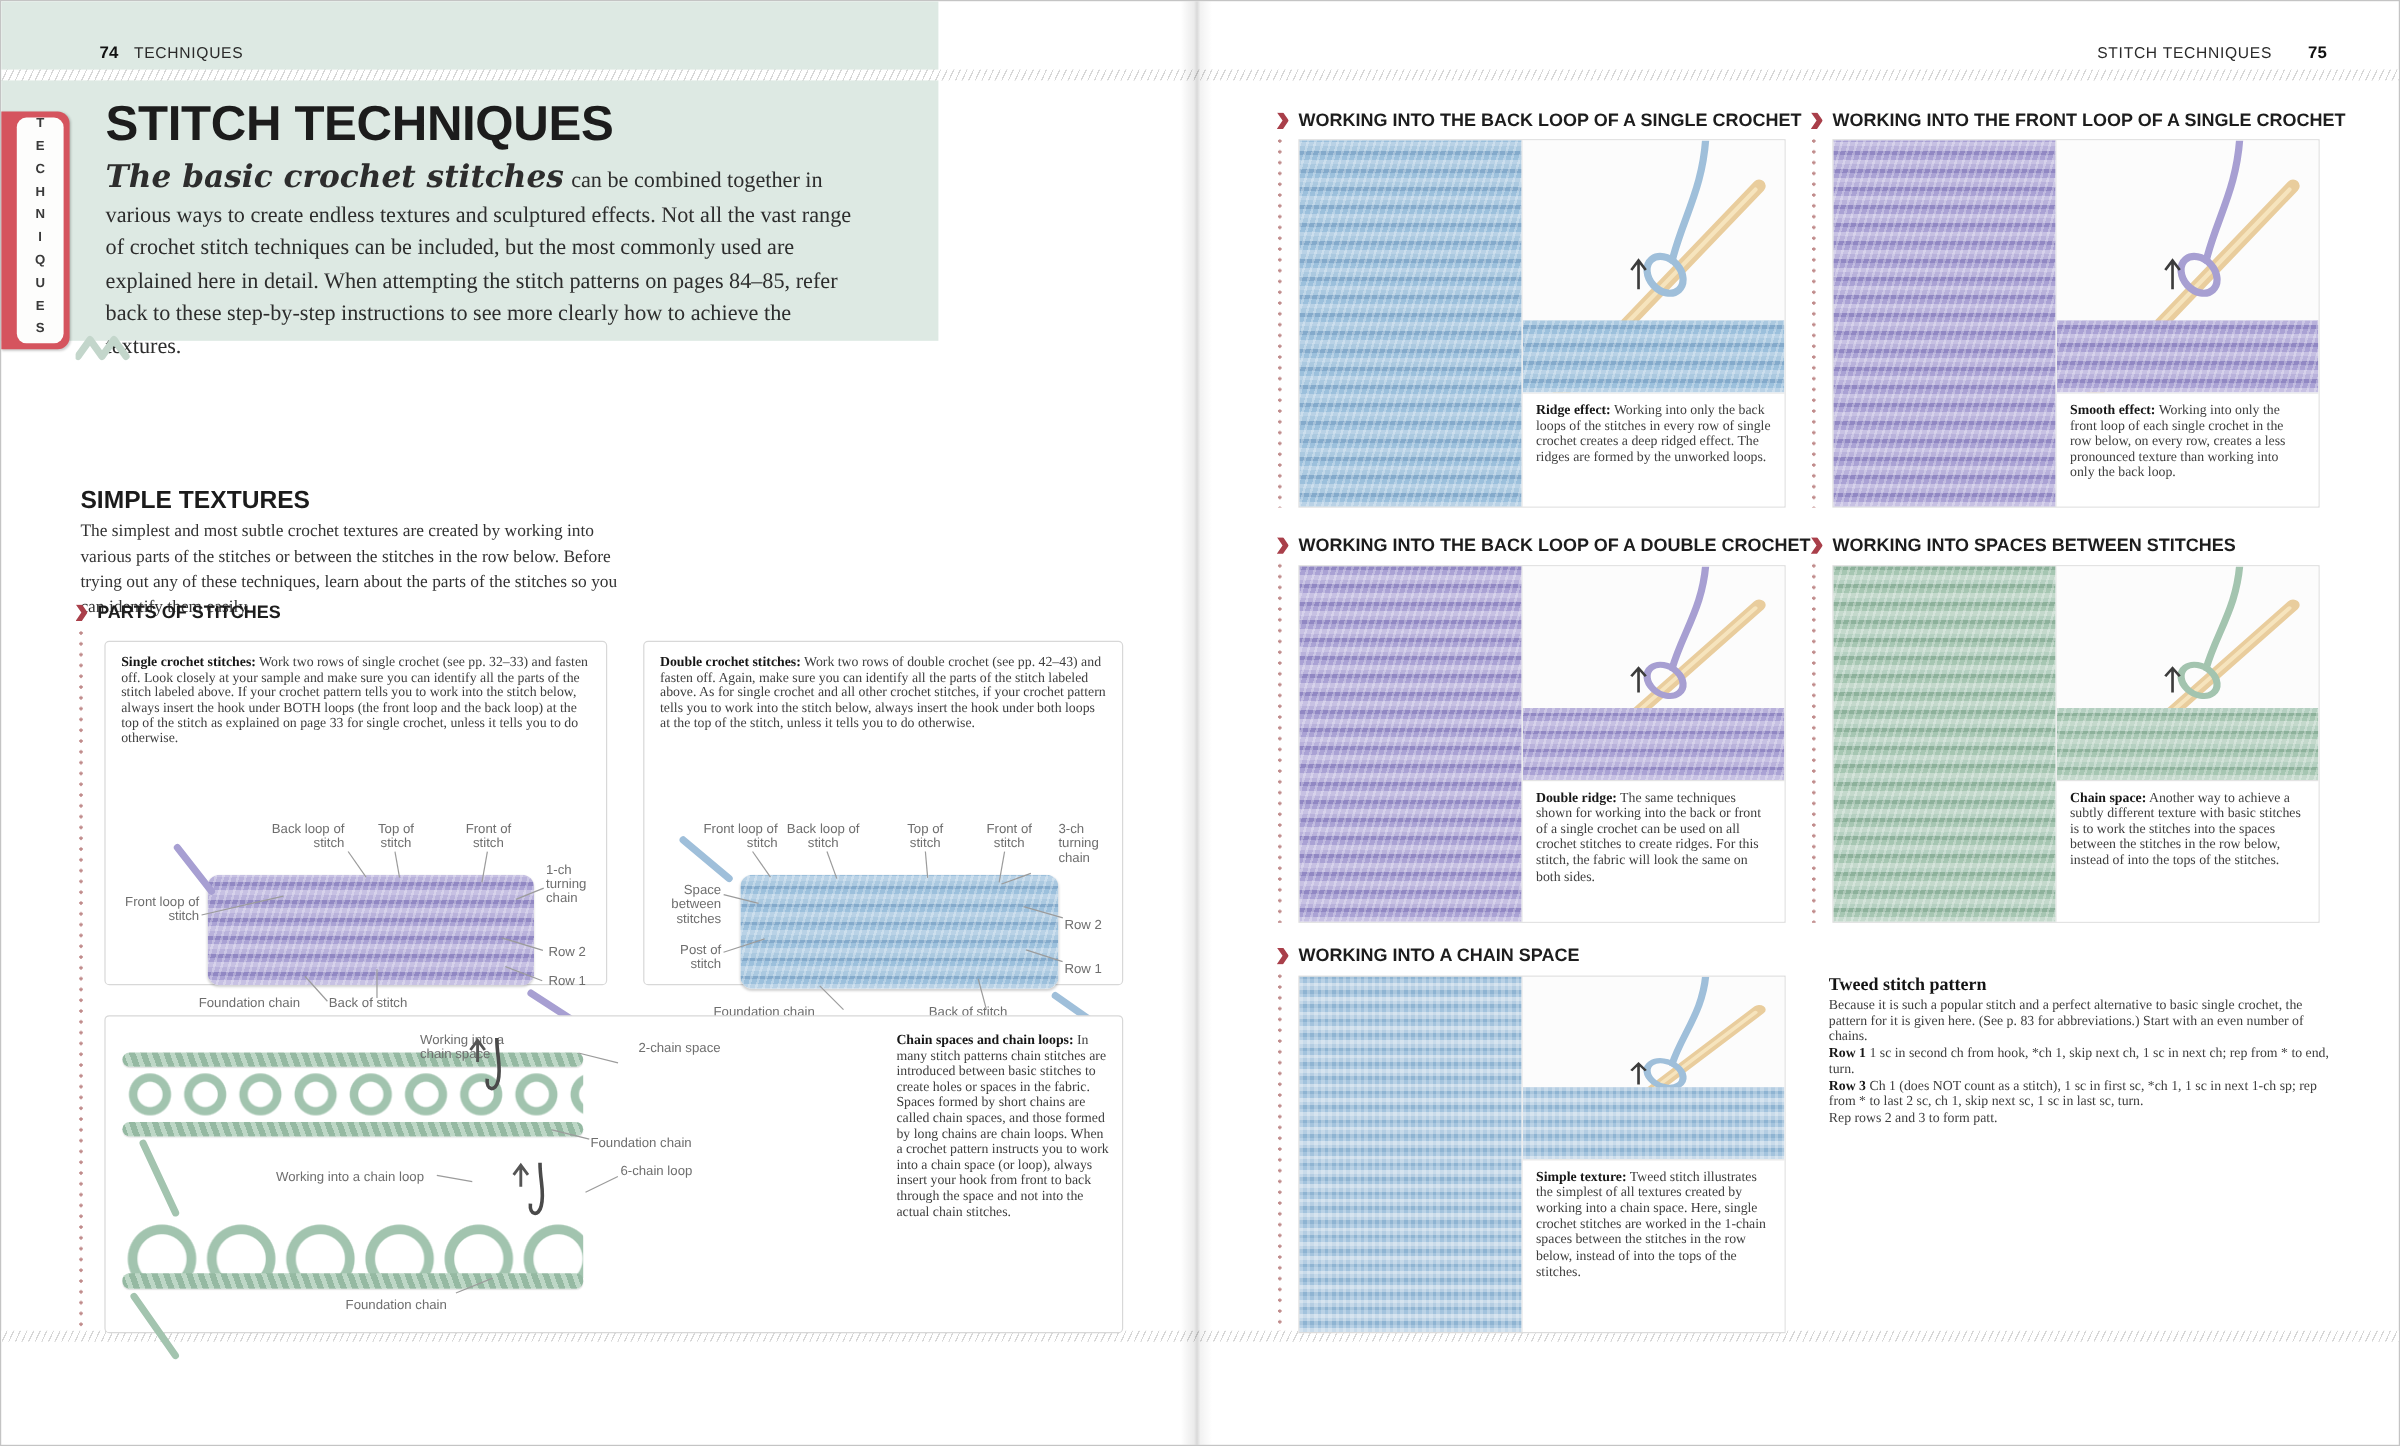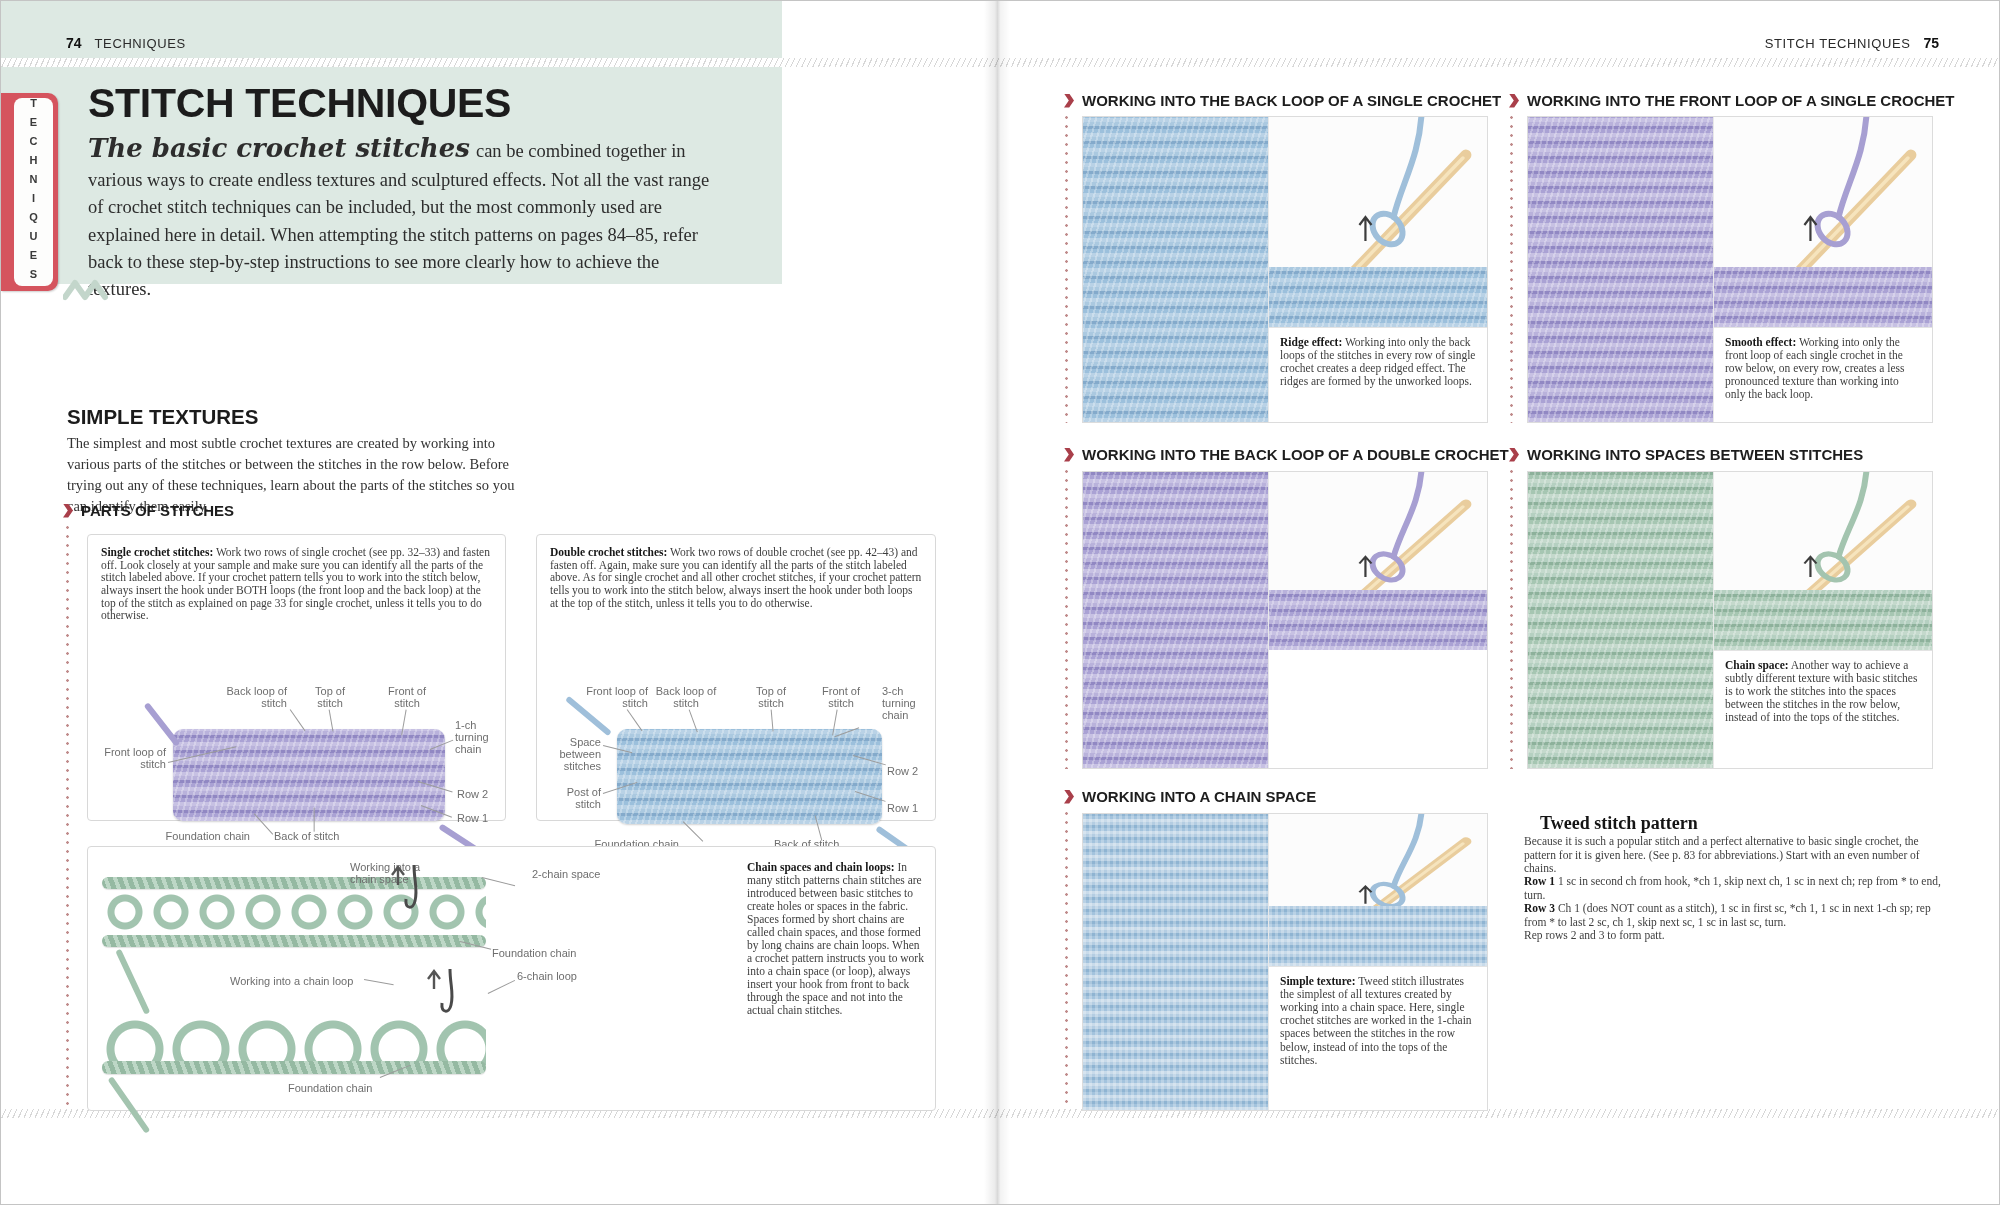--- a/index.html
+++ b/index.html
@@ -5,21 +5,21 @@
   html,body{margin:0;padding:0;background:#e8e8e8;}
   .spread{position:relative;width:2000px;height:1205px;background:#ffffff;border:1px solid #c4c4c4;box-sizing:border-box;overflow:hidden;font-family:"Liberation Sans",sans-serif;}
   
   .hatch{position:absolute;left:0;width:2000px;height:9px;background:repeating-linear-gradient(115deg,#ffffff 0 4px,#d7d7d7 4px 5px);}
   .band-top{top:57px;}
   .band-bottom{top:1108px;}
   .green-panel{position:absolute;left:0;top:0;width:781px;height:283px;background:#dde9e3;}
   .spine{position:absolute;left:983px;top:0;width:26px;height:1205px;background:linear-gradient(to right,rgba(0,0,0,0),rgba(0,0,0,.08) 42%,rgba(0,0,0,.15) 52%,rgba(0,0,0,.05) 63%,rgba(0,0,0,0));}
   
   .rh{position:absolute;top:34px;display:flex;gap:13px;align-items:baseline;font-size:13px;color:#2a2a2a;letter-spacing:.6px;}
-  .rh b{font-size:14px;letter-spacing:0;color:#111;}
+  .rh b{font-size:14px;letter-spacing:0;color:#111;margin-left:17px;}
   
   .tab-red{position:absolute;left:0;top:92px;width:57px;height:198px;background:#d5545e;border-radius:0 10px 10px 0;box-shadow:1px 1px 2px rgba(0,0,0,.2);}
   .tab-white{position:absolute;left:13px;top:5px;width:39px;height:188px;background:#fdfdfc;border-radius:8px;display:flex;align-items:center;justify-content:center;}
   .tab-text{writing-mode:vertical-lr;text-orientation:upright;letter-spacing:7px;font-weight:700;font-size:11px;color:#3a3a3a;}
   
   .h1{position:absolute;left:87px;top:82px;margin:0;font-weight:800;font-size:41px;line-height:1;color:#1c1c1c;letter-spacing:-.3px;}
   .intro{position:absolute;left:87px;top:128px;width:624px;margin:0;font-family:"Liberation Serif",serif;font-size:18.5px;line-height:1.47;color:#2d2d2d;}
   .script{font-family:"DejaVu Serif",serif;font-style:italic;font-weight:700;font-size:26px;margin-right:6px;}
   .zigzag{position:absolute;left:62px;top:278px;}
   .h2{position:absolute;left:66px;top:404px;margin:0;font-weight:800;font-size:20.5px;color:#1b1b1b;}
@@ -52,21 +52,21 @@
   
   .sec-body{position:absolute;display:flex;border:1px solid #dcdcdc;background:#fff;box-sizing:border-box;}
   .sw{width:185px;flex:none;border-right:1px solid #e8e8e8;}
   .stepcol{flex:1;display:flex;flex-direction:column;min-width:0;}
   .stepph{position:relative;background:#fcfcfc;overflow:hidden;flex:none;}
   .stepph svg{position:absolute;left:0;top:0;width:100%;height:100%;}
   .stepfab{position:absolute;left:0;right:0;bottom:0;height:60px;}
   .cap{flex:1;border-top:1px solid #e3e3e3;background:#fff;padding:8px 11px;font-family:"Liberation Serif",serif;font-size:11.5px;line-height:1.14;color:#3e3e3e;}
   .y-blue{color:#9fbfda;}.y-purple{color:#a79fd2;}.y-green{color:#a3c4af;}
   .tw{position:absolute;left:1523px;top:812px;width:420px;font-family:"Liberation Serif",serif;font-size:11.5px;line-height:1.17;color:#3e3e3e;}
-  .tw h4{margin:0 16px 1px;font-weight:700;font-size:18px;color:#141414;font-family:"Liberation Serif",serif;}
+  .tw h4{margin:0 0 1px;font-weight:700;font-size:15px;color:#141414;font-family:"Liberation Serif",serif;}
   .tw p{margin:0;}
   .hookmark{position:absolute;}
 </style>
 </head>
 <body>
 
 <div class="spread">
 
   <div class="green-panel"></div>
   <div class="hatch band-top"></div>
@@ -254,20 +254,21 @@
       <div class="stepph y-purple" style="height:178px;">
         <svg viewBox="0 0 217 210" preserveAspectRatio="none">
           <line x1="30" y1="212" x2="196" y2="38" stroke="#e9cd9d" stroke-width="11" stroke-linecap="round"></line>
           <line x1="33" y1="208" x2="193" y2="41" stroke="#f6e4bd" stroke-width="3.5" stroke-linecap="round"></line>
           <path d="M152 -6 C 150 40 132 66 124 100" fill="none" stroke="currentColor" stroke-width="6" stroke-linecap="round"></path>
           <ellipse cx="118" cy="112" rx="13" ry="17" transform="rotate(-42 118 112)" fill="none" stroke="currentColor" stroke-width="6"></ellipse>
           <path d="M96 124 v-24 M90 108 l6 -8 l6 8" fill="none" stroke="#3c3c3c" stroke-width="2.2"></path>
         </svg>
         <div class="stepfab tex-purple"></div>
       </div>
+      <div class="cap"><b>Double ridge:</b><span> The same techniques shown for working into the back or front of a single crochet can be used on all crochet stitches to create ridges. For this stitch, the fabric will look the same on both sides.</span></div>
     </div>
   </div>
 
   <div class="sec-h" style="left:1508px;top:446px;">
     <span class="chev"></span>
     <h3>WORKING INTO SPACES BETWEEN STITCHES</h3>
   </div>
   <div class="dotline" style="left:1509px;top:468px;height:300px;"></div>
   <div class="sec-body" style="left:1526px;top:470px;width:406px;height:298px;">
     <div class="sw tex-green"></div>

